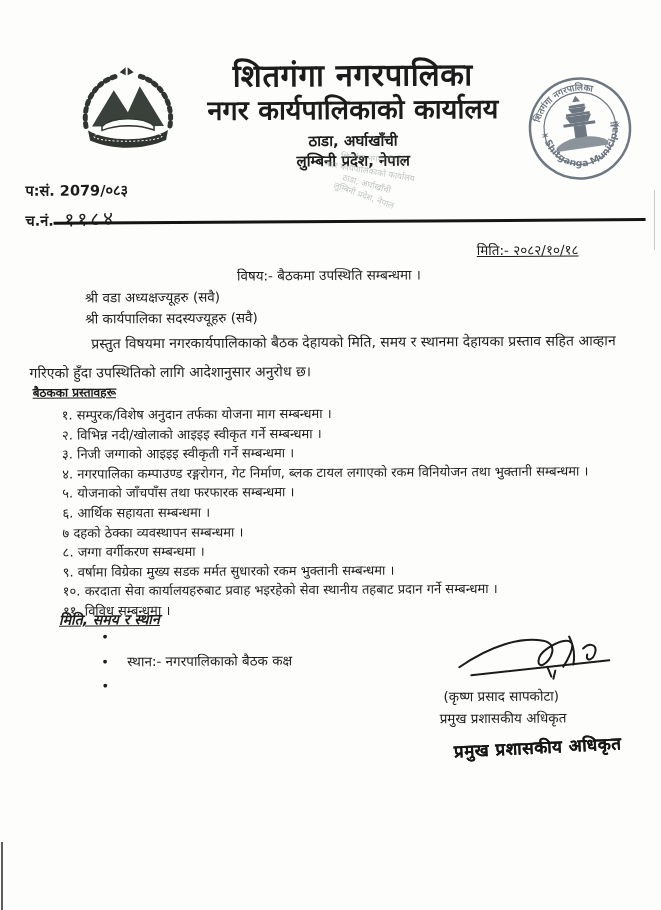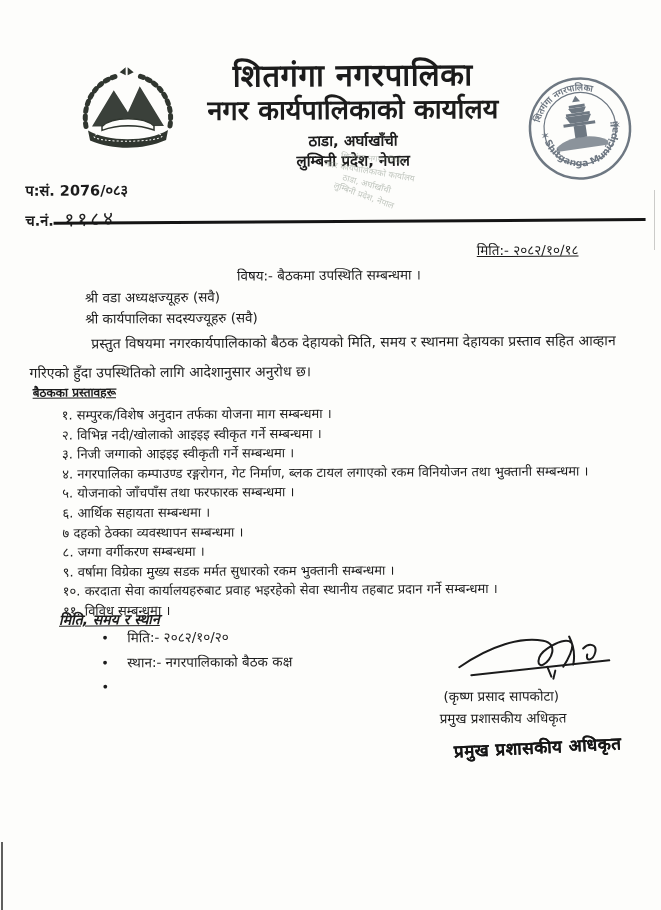--- a/index.html
+++ b/index.html
@@ -141,21 +141,21 @@
             <rect x="50" y="51" width="12" height="12"></rect>
             <path d="M30,70 C42,60 70,60 82,70 L82,74 L30,74 Z" opacity=".8"></path>
           </g>
         </g>
       </svg>
     </div>
 
     <div class="ref-block">
       <div class="ref-line">
         <span>प:सं.</span>
-        <span>2076/०८३</span>
+        <span>2079/०८३</span>
       </div>
       <div class="ref-line">
         <span>च.नं.</span>
         <span class="dispatch-value">११८४</span>
       </div>
     </div>
 
     <div class="faint-stamp">
       <div>शितगंगा नगरपालिका</div>
       <div>नगर कार्यपालिकाको कार्यालय</div>
@@ -186,21 +186,20 @@
       <li>८. जग्गा वर्गीकरण सम्बन्धमा ।</li>
       <li>९. वर्षामा विग्रेका मुख्य सडक मर्मत सुधारको रकम भुक्तानी सम्बन्धमा ।</li>
       <li>१०. करदाता सेवा कार्यालयहरुबाट प्रवाह भइरहेको सेवा स्थानीय तहबाट प्रदान गर्ने सम्बन्धमा ।</li>
       <li>११. विविध सम्बन्धमा ।</li>
     </ul>
 
     <div class="schedule-heading">मिति, समय र स्थान</div>
     <ul class="schedule-list">
       <li>
         <span class="bullet">•</span>
-        <span>मिति:- २०८२/१०/२०</span>
       </li>
       <li>
         <span class="bullet">•</span>
         <span>स्थान:- नगरपालिकाको बैठक कक्ष</span>
       </li>
       <li>
         <span class="bullet">•</span>
       </li>
     </ul>
 

